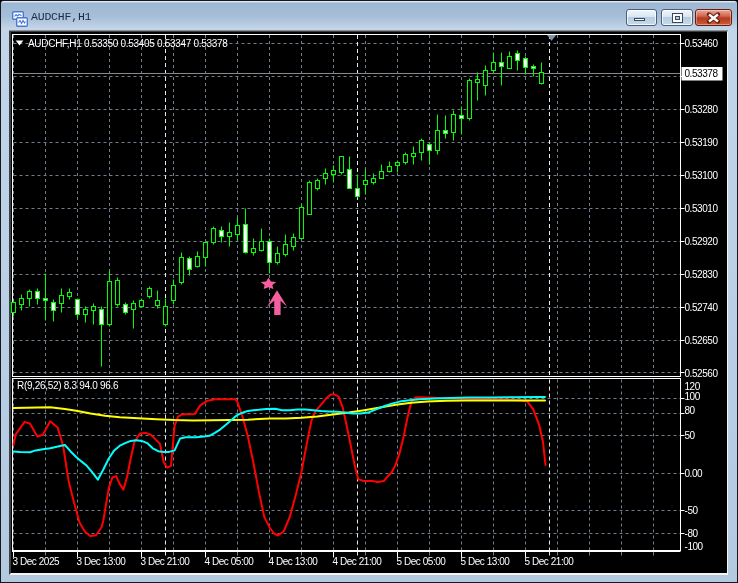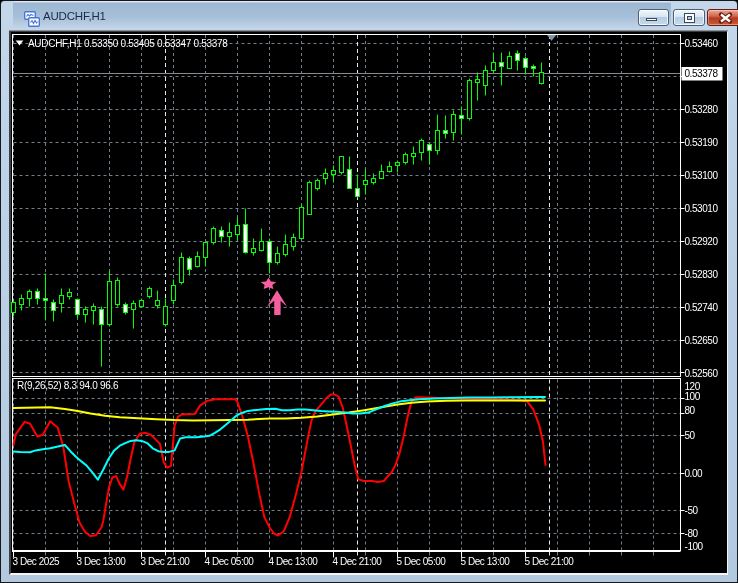--- a/index.html
+++ b/index.html
@@ -1,21 +1,21 @@
 <!DOCTYPE html>
 <html><head><meta charset="utf-8"><style>
 * { margin:0; padding:0; box-sizing:border-box; }
 html,body { width:738px; height:583px; background:#000; overflow:hidden;
   font-family:"Liberation Sans", sans-serif; }
 #win { position:absolute; left:0; top:0; width:738px; height:583px;
   background:linear-gradient(180deg,#c3d6ea,#b2c9e0);
   border:1px solid #15191f; border-radius:4px 4px 0 0; }
-#title { position:absolute; left:12px; top:0; width:658px; height:29px;
+#title { position:absolute; left:0; top:0; width:736px; height:29px;
   background:linear-gradient(180deg,#eef4fa 0,#9db7d3 8%,#a7bfd8 55%,#c6d7ea 100%);
-  border-radius:3px 3px 0 0; }
+  border-radius:3px 3px 0 0;font-family:Liberation Mono, monospace; }
 #title .txt { position:absolute; left:30px; top:9px; font-size:11.5px; letter-spacing:-0.2px; color:#1b2b45; }
 .btn { position:absolute; top:8px; height:17px; border:1px solid #4e5f75; border-radius:3px;
   background:linear-gradient(180deg,#eff6fc 0,#d8e6f3 45%,#b6cce2 50%,#c9dbec 100%);
   box-shadow:inset 0 0 0 1px rgba(255,255,255,.75); }
 #bmin { left:625px; width:31px; }
 #bres { left:660px; width:32px; }
 #bclo { left:694px; width:37px; border-color:#6e190c;
   background:linear-gradient(180deg,#e9a898 0,#d4674b 40%,#b23a22 55%,#c95f38 100%);
   box-shadow:inset 0 0 0 1px rgba(255,255,255,.35); }
 #bmin i { position:absolute; left:7px; top:8px; width:11px; height:3px; background:#fdfdfd;

